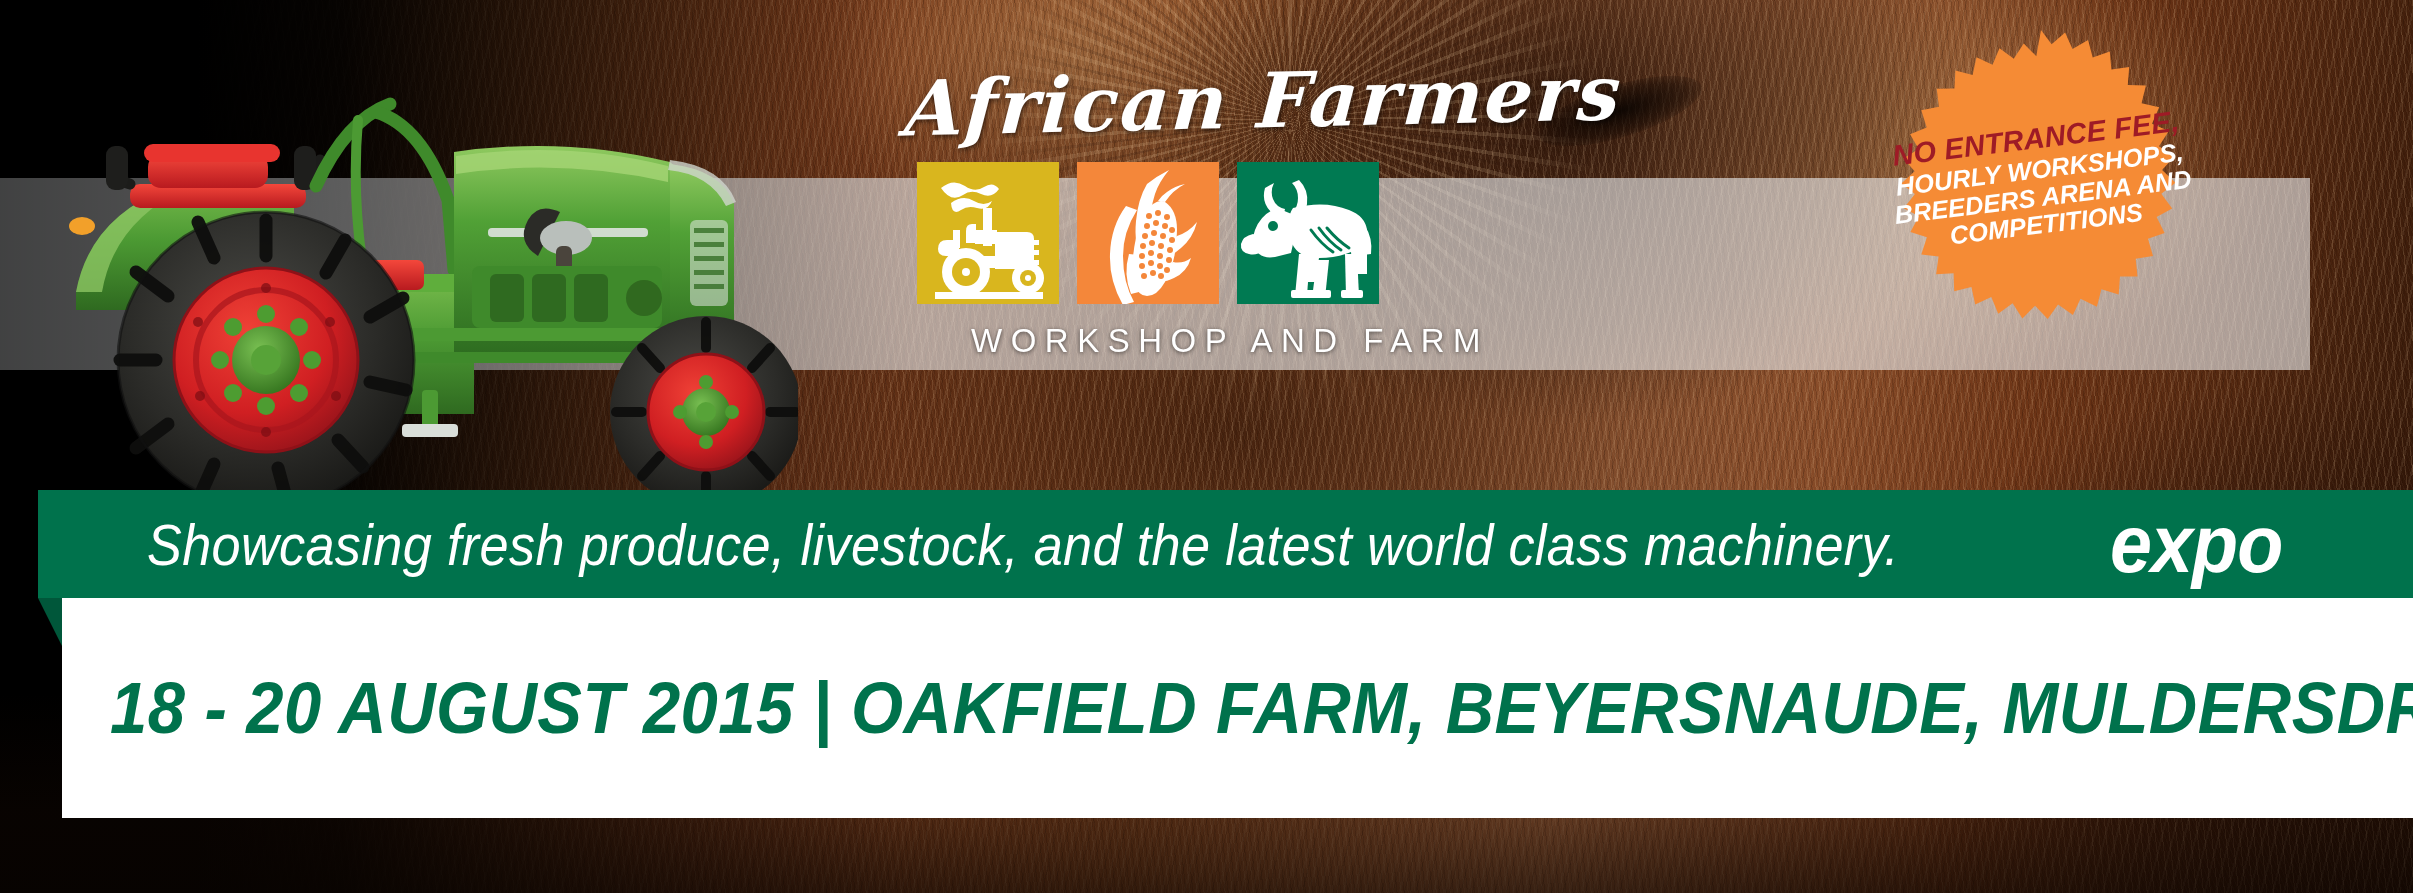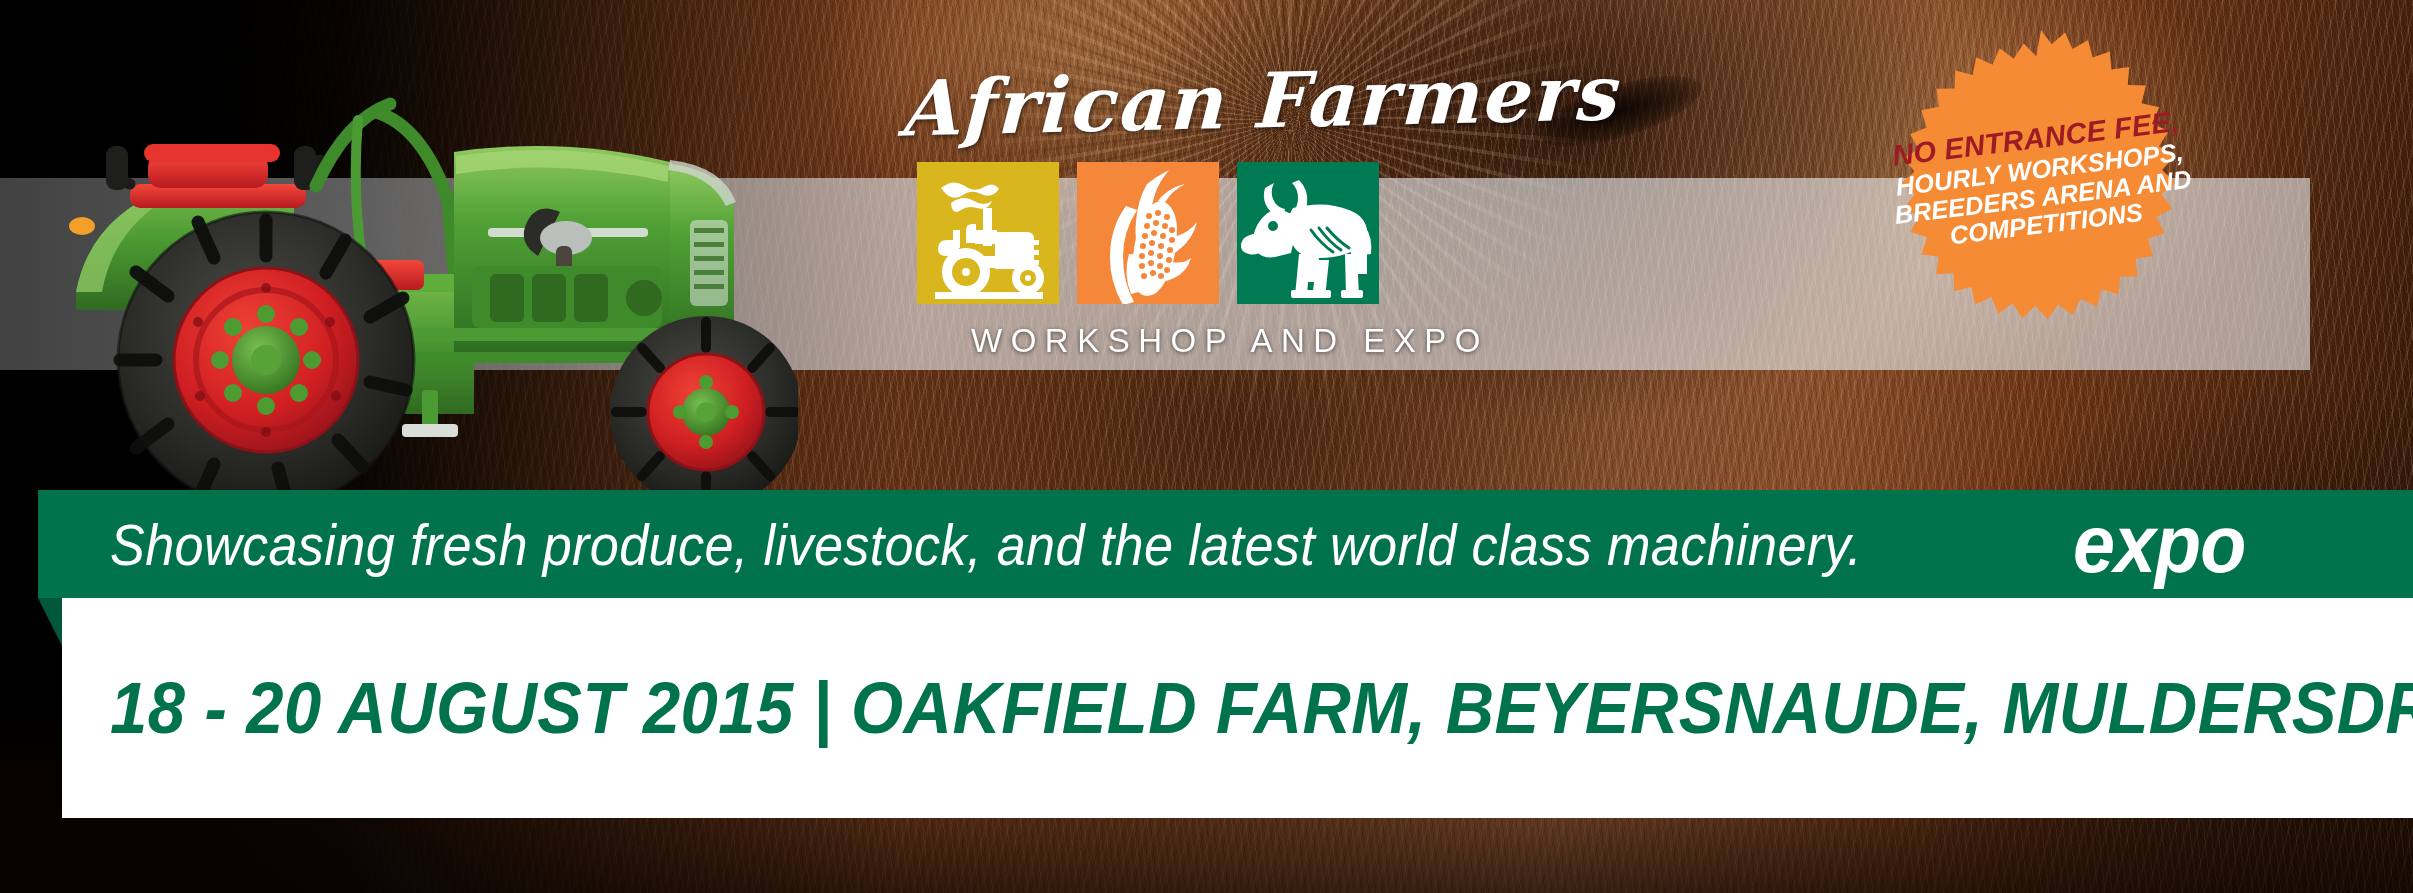--- a/index.html
+++ b/index.html
@@ -184,21 +184,21 @@
   }
   .ribbon-fold {
     position: absolute;
     left: 38px; top: 598px; width: 26px; height: 52px;
     background: #00573a;
     clip-path: polygon(0 0, 100% 0, 100% 100%, 0 0);
   }
   .ribbon-inner {
     position: absolute; inset: 0;
     display: flex; align-items: center;
-    padding-left: 72px;
+    padding-left: 109px;
   }
   .tagline {
     color: #ffffff;
     font-family: "Liberation Sans Narrow", "Liberation Sans", sans-serif;
     font-style: italic;
     font-weight: 300;
     font-size: 58px;
     letter-spacing: .4px;
     white-space: nowrap;
     transform: scaleX(0.90);
@@ -534,21 +534,21 @@
           <g stroke="#007a52" stroke-width="3" fill="none" stroke-linecap="round">
             <path d="M74 68 q10 14 22 22"></path>
             <path d="M82 66 q10 14 22 22"></path>
             <path d="M90 66 q10 12 22 20"></path>
           </g>
         </svg>
       </div>
 
     </div>
 
-    <div class="logo-sub">WORKSHOP AND EXPO</div>
+    <div class="logo-sub">WORKSHOP AND FARM</div>
   </div>
 
   <div class="badge">
     <svg viewBox="0 0 306 306" aria-hidden="true">
       <polygon fill="#f58b35" points="
         153,2 163.6,16.3 177.1,4.6 184.5,20.9 200.1,11.9 204.7,29.4 221.8,23.5 223.4,41.5
         241.2,38.9 239.8,56.9 257.9,57.6 253.5,75.2 271.2,79.2 264,95.8 280.8,103.1 271,118.2
         286.3,128.6 274.1,141.9 287.5,154.8 273.3,165.8 284.2,180.5 268.6,188.9 276.6,205.1
         260,210.7 265,228 247.7,230.7 249.5,248.6 232,248.4 230.7,266.4 213.4,261.3 208.9,278.8
         192.5,270.8 184.9,287.1 170.1,276.4 159.7,291 147.1,277.7 134.4,290.4 124.6,275.3

